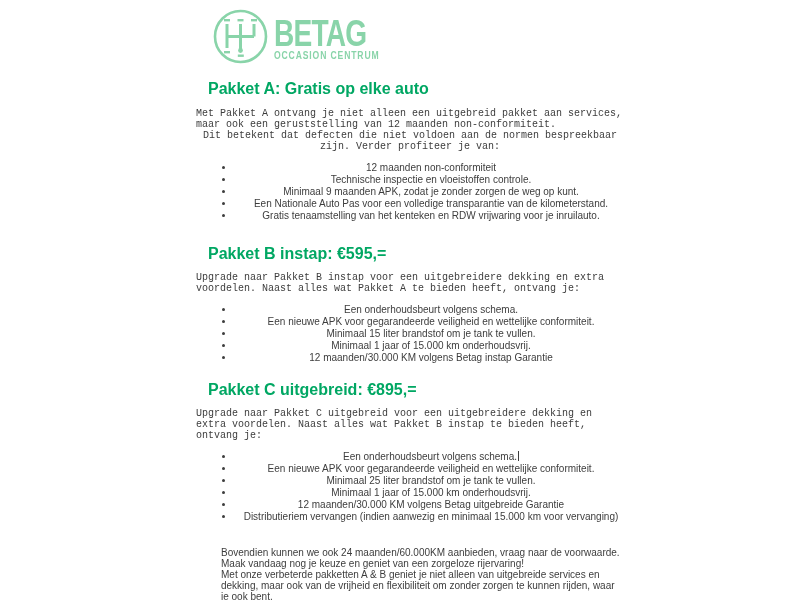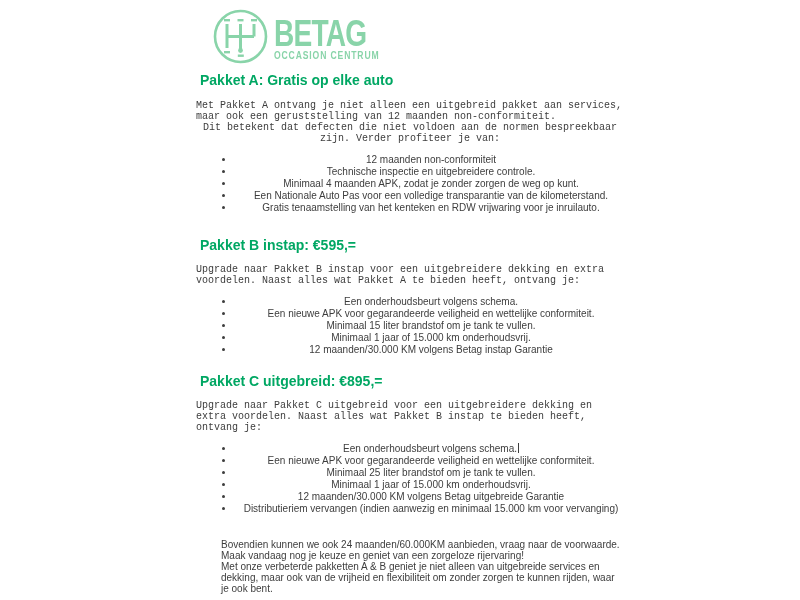--- a/index.html
+++ b/index.html
@@ -63,22 +63,22 @@
   .content {
     position: absolute;
     left: 196px;
     top: 71px;
     width: 428px;
     color: #3d3d3d;
     font-size: 10px;
     line-height: 11px;
   }
   .pkg-heading {
-    margin: 4px;
-    font-size: 14px;
+    margin: 12px;
+    font-size: 16px;
     font-weight: bold;
     color: #00a763;
     line-height: 11px;
   }
   .pkg-heading.b { margin-top: 26px; }
   .pkg-heading.c { margin-top: 20px; }
   .para {
     margin: 14px 0 0 0;
     font-family: Liberation Mono, monospace;
   }
@@ -143,22 +143,22 @@
     </div>
   </div>
 
   <div class="content">
 
     <p class="pkg-heading">Pakket A: Gratis op elke auto</p>
     <div class="para">Met Pakket A ontvang je niet alleen een uitgebreid pakket aan services, maar ook een geruststelling van 12 maanden non-conformiteit.</div>
     <div class="para">Dit betekent dat defecten die niet voldoen aan de normen bespreekbaar zijn. Verder profiteer je van:</div>
     <ul class="bullets">
       <li><span>12 maanden non-conformiteit</span></li>
-      <li><span>Technische inspectie en uitgebreidere controle.</span></li>
-      <li><span>Minimaal 4 maanden APK, zodat je zonder zorgen de weg op kunt.</span></li>
+      <li><span>Technische inspectie en vloeistoffen controle.</span></li>
+      <li><span>Minimaal 9 maanden APK, zodat je zonder zorgen de weg op kunt.</span></li>
       <li><span>Een Nationale Auto Pas voor een volledige transparantie van de kilometerstand.</span></li>
       <li><span>Gratis tenaamstelling van het kenteken en RDW vrijwaring voor je inruilauto.</span></li>
     </ul>
 
     <p class="pkg-heading b">Pakket B instap: €595,=</p>
     <div class="para pkg-intro">Upgrade naar Pakket B instap voor een uitgebreidere dekking en extra voordelen. Naast alles wat Pakket A te bieden heeft, ontvang je:</div>
     <ul class="bullets">
       <li><span>Een onderhoudsbeurt volgens schema.</span></li>
       <li><span>Een nieuwe APK voor gegarandeerde veiligheid en wettelijke conformiteit.</span></li>
       <li><span>Minimaal 15 liter brandstof om je tank te vullen.</span></li>

